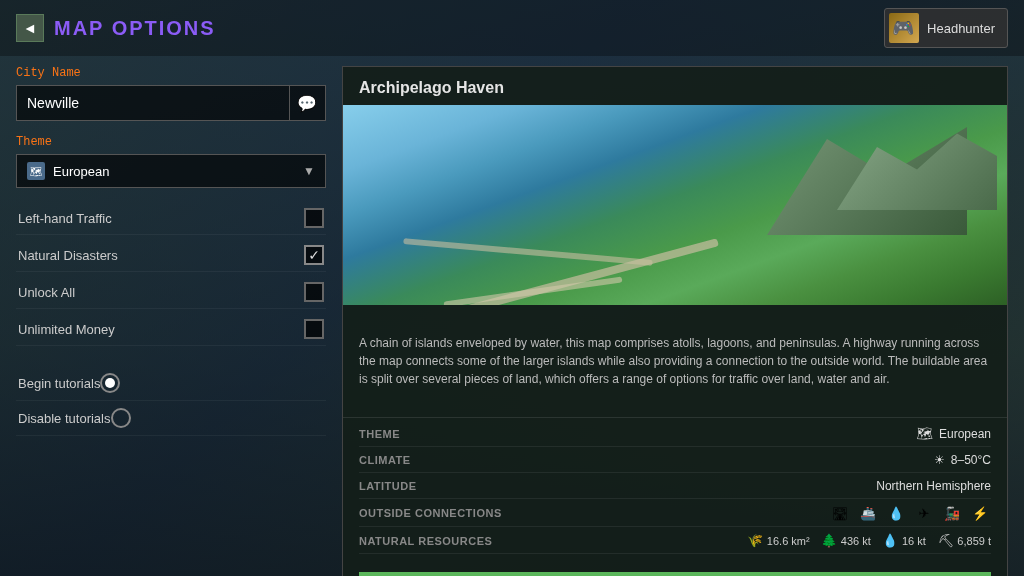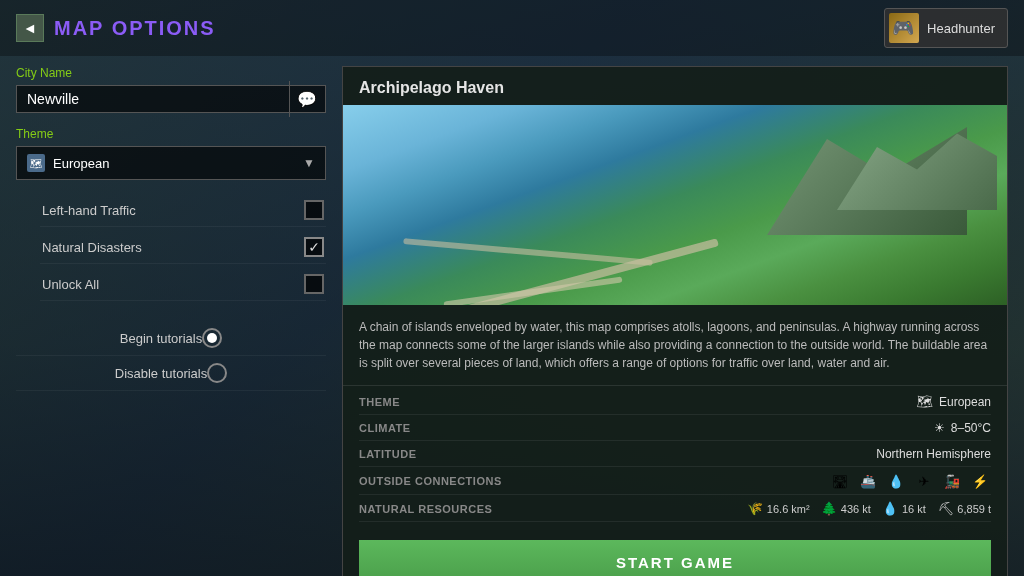--- a/index.html
+++ b/index.html
@@ -115,30 +115,31 @@
       gap: 14px;
     }
 
     .form-group {
       display: flex;
       flex-direction: column;
       gap: 5px;
     }
 
     .field-label {
-      color: #84cc16;
+      color: #f97316;
       font-size: 12px;
+      font-family: Liberation Mono, monospace;
     }
 
     .text-input-row {
       display: flex;
       align-items: center;
       background: rgba(0,0,0,0.6);
       border: 1px solid #555;
-      height: 28px;
+      height: 36px;
     }
 
     .text-input {
       flex: 1;
       background: transparent;
       border: none;
       color: white;
       font-size: 14px;
       padding: 0 10px;
       outline: none;
@@ -189,21 +190,20 @@
     .select-arrow {
       color: #aaa;
       font-size: 12px;
     }
 
     
     .options-list {
       display: flex;
       flex-direction: column;
       gap: 4px;
-      margin-left: 24px;
     }
 
     .option-row {
       display: flex;
       align-items: center;
       justify-content: space-between;
       padding: 6px 2px;
       border-bottom: 1px solid rgba(255,255,255,0.05);
     }
 
@@ -239,21 +239,21 @@
       font-size: 11px;
       font-weight: 700;
       letter-spacing: 1px;
       text-transform: uppercase;
       margin-top: 6px;
     }
 
     .radio-row {
       display: flex;
       align-items: center;
-      justify-content: center;
+      justify-content: flex-start;
       padding: 7px 2px;
       border-bottom: 1px solid rgba(255,255,255,0.05);
     }
 
     .radio-label {
       color: #ccc;
       font-size: 13px;
     }
 
     .radio-outer {
@@ -332,21 +332,21 @@
       bottom: 50px;
       left: 60px;
       width: 250px;
       height: 6px;
       background: rgba(200,190,160,0.6);
       transform: rotate(5deg);
       border-radius: 3px;
     }
 
     .map-description {
-      padding: 13px 16px;
+      padding: 29px 16px;
       color: #bbb;
       font-size: 12px;
       line-height: 1.5;
       border-bottom: 1px solid rgba(255,255,255,0.1);
     }
 
     
     .map-stats {
       padding: 8px 16px;
       display: flex;
@@ -483,20 +483,24 @@
           <div class="checkbox-box"></div>
         </div>
         <div class="option-row">
           <span class="option-label">Natural Disasters</span>
           <div class="checkbox-box checked">
             <span class="checkbox-check">✓</span>
           </div>
         </div>
         <div class="option-row">
           <span class="option-label">Unlock All</span>
+          <div class="checkbox-box"></div>
+        </div>
+        <div class="option-row">
+          <span class="option-label">Unlimited Money</span>
           <div class="checkbox-box"></div>
         </div>
       </div>
 
       <div>
         <div style="margin-top: 6px;">
           <div class="radio-row">
             <span class="radio-label">Begin tutorials</span>
             <div class="radio-outer">
               <div class="radio-inner"></div>

